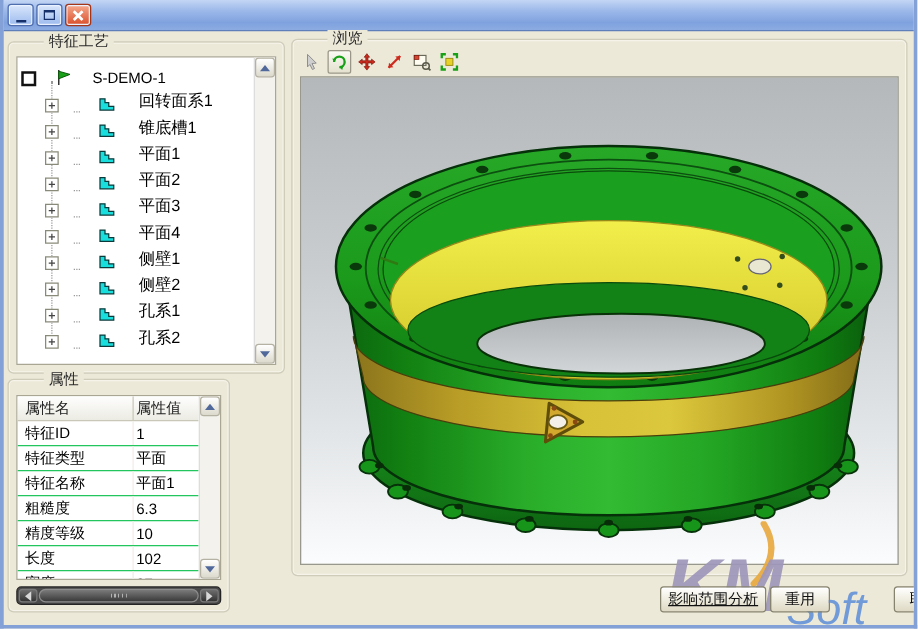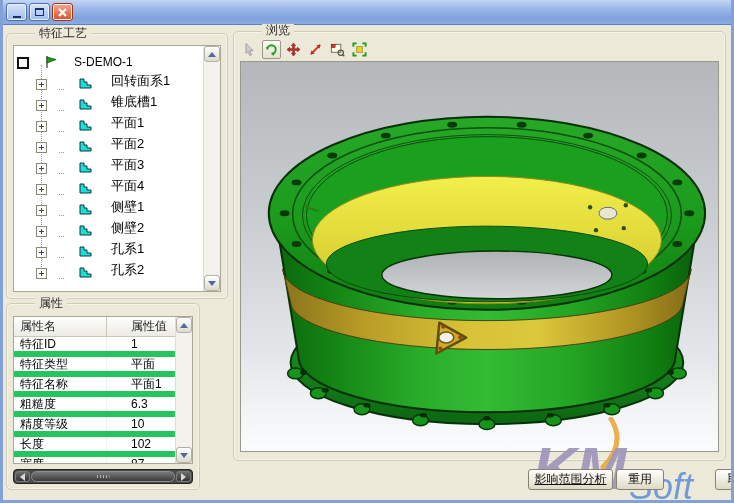--- a/index.html
+++ b/index.html
@@ -36,27 +36,27 @@
   .trow.root .tlabel{margin-left:4px;}
 
   
   .vscroll{width:17px;flex:none;background:#f3f2ec;border-left:1px solid #ddd;display:flex;flex-direction:column;justify-content:space-between;}
   .sb-btn{height:16px;background:linear-gradient(180deg,#ffffff,#dcdacd);border:1px solid #b5b2a3;border-radius:3px;display:flex;align-items:center;justify-content:center;cursor:default;}
   .tri{width:0;height:0;}
   .tri.up{border-left:4px solid transparent;border-right:4px solid transparent;border-bottom:5px solid #51689a;}
   .tri.down{border-left:4px solid transparent;border-right:4px solid transparent;border-top:5px solid #51689a;}
 
   
-  .g-props{left:3px;top:278px;width:194px;height:187px;}
+  .g-props{left:3px;top:278px;width:178px;height:187px;}
   .propsbox{position:absolute;left:6px;right:6px;top:12px;bottom:25px;background:#fff;border:1px solid #a9a694;display:flex;overflow:hidden;}
   .tbl{flex:1;display:flex;flex-direction:column;overflow:hidden;}
   .thead{display:flex;height:20px;background:linear-gradient(180deg,#fefefe,#ecebe3);border-bottom:1px solid #c9c7b7;font-size:12px;color:#222;align-items:center;flex:none;}
   .cell-n{width:92px;padding-left:6px;}
-  .cell-v{flex:1;padding-left:24px;border-left:1px solid #c9c7b7;height:100%;display:flex;align-items:center;}
-  .trowp{display:flex;height:20px;border-bottom:6px solid #22c55e;font-size:12px;color:#000;align-items:center;flex:none;}
+  .cell-v{flex:1;padding-left:2px;border-left:1px solid #c9c7b7;height:100%;display:flex;align-items:center;}
+  .trowp{display:flex;height:20px;border-bottom:1px solid #22c55e;font-size:12px;color:#000;align-items:center;flex:none;}
   .trowp .cell-v{border-left:1px solid #f0eee6;}
 
   
   .hscroll-dark{position:absolute;left:6px;right:6px;bottom:5px;height:15px;display:flex;align-items:stretch;background:#4a4a4a;border:1px solid #242424;border-radius:4px;padding:1px;gap:1px;}
   .dsb-btn{width:15px;flex:none;background:linear-gradient(180deg,#6e6e6e,#333);border:1px solid #7a7a7a;border-radius:3px;display:flex;align-items:center;justify-content:center;cursor:default;}
   .tri.left{border-top:4px solid transparent;border-bottom:4px solid transparent;border-right:5px solid #d8d8d8;}
   .tri.right{border-top:4px solid transparent;border-bottom:4px solid transparent;border-left:5px solid #d8d8d8;}
   .dsb-thumb{flex:1;background:linear-gradient(180deg,#7a7a7a,#3a3a3a);border:1px solid #8d8d8d;border-radius:6px;position:relative;}
   .dsb-thumb::after{content:"";position:absolute;left:50%;top:3px;bottom:3px;width:13px;transform:translateX(-50%);background:repeating-linear-gradient(90deg,#b2b2b2 0 1px,transparent 1px 3px);}
 

